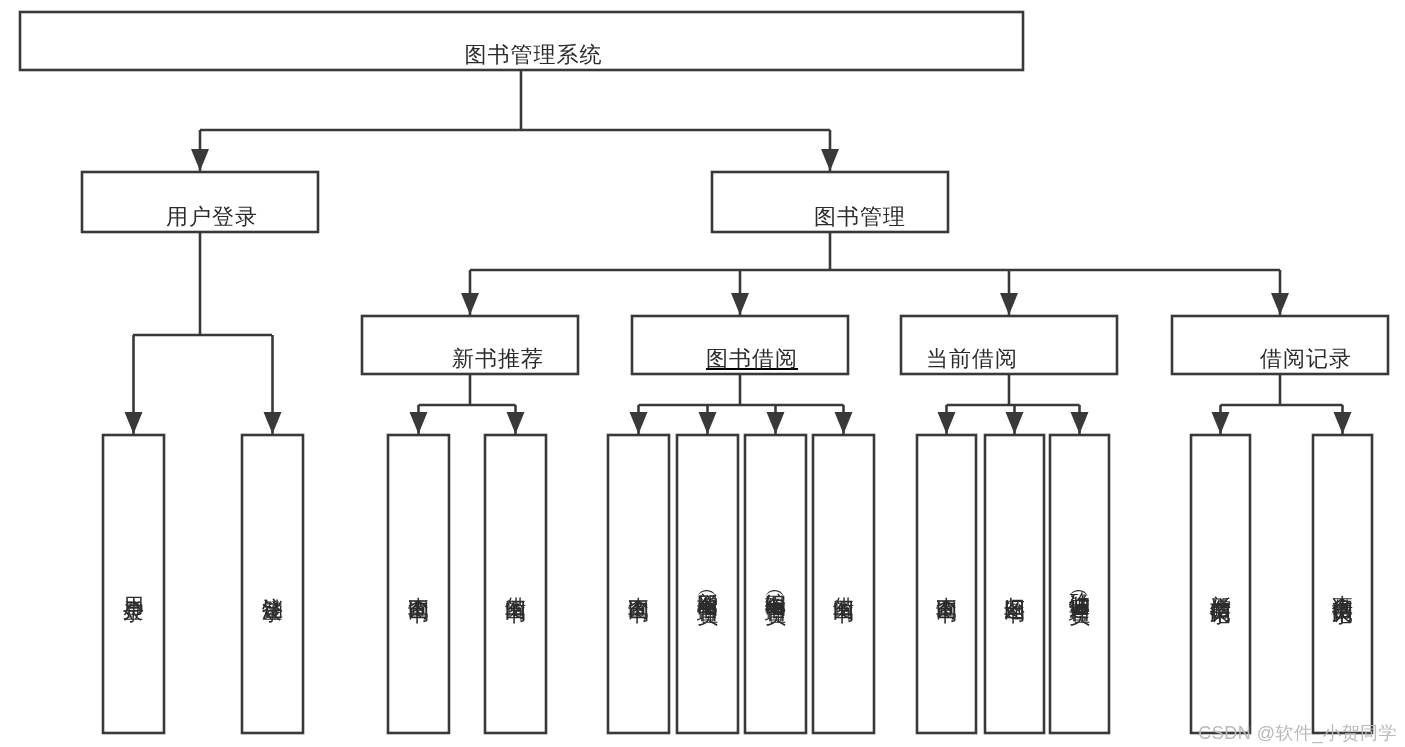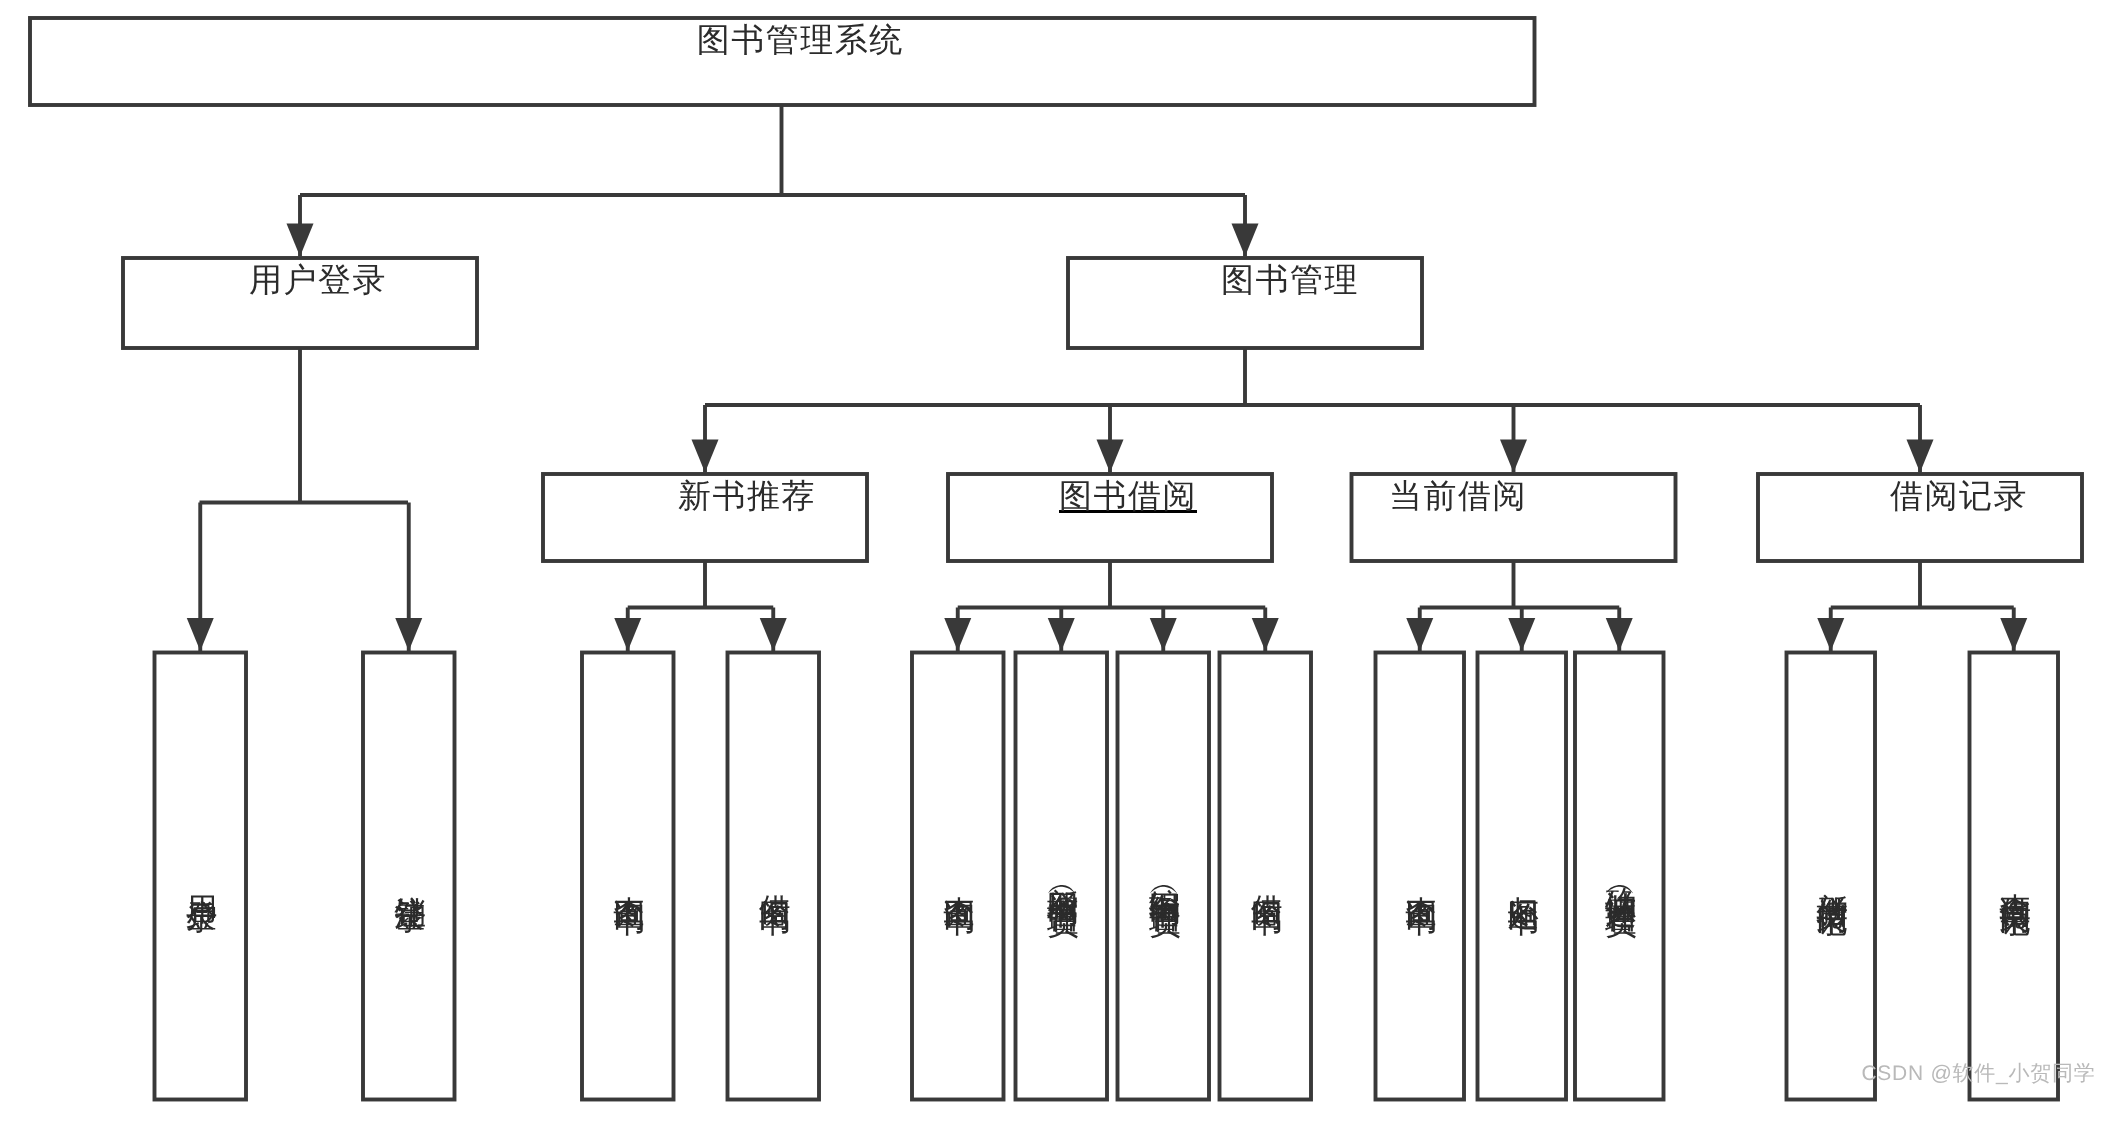--- a/index.html
+++ b/index.html
@@ -58,38 +58,38 @@
     font-size: 21px;
     line-height: 1.05;
     color: #2b2b2b;
     letter-spacing: 2px;
     text-align: center;
     white-space: nowrap;
   }
   .hlabel-wrap {
     position: absolute;
     display: flex;
-    align-items: flex-start;
+    align-items: flex-end;
     justify-content: center;
     pointer-events: none;
     padding-left: 12px;
   }
   .hlabel-text {
     font-family: "Liberation Sans", "DejaVu Sans", sans-serif;
     font-size: 22px;
     color: #2b2b2b;
     letter-spacing: 1px;
     white-space: nowrap;
   }
   #watermark {
     position: absolute;
     right: 8px;
-    bottom: 22px;
-    font-family: "Liberation Sans", "DejaVu Sans", sans-serif;
-    font-size: 14px;
+    bottom: 2px;
+    font-family: "Liberation Sans", "DejaVu Sans", sans-serif;
+    font-size: 18px;
     color: #b9b9b9;
     letter-spacing: 0.5px;
     white-space: nowrap;
     user-select: none;
     text-align: right;
   }
 </style>
 </head>
 <body>
 

